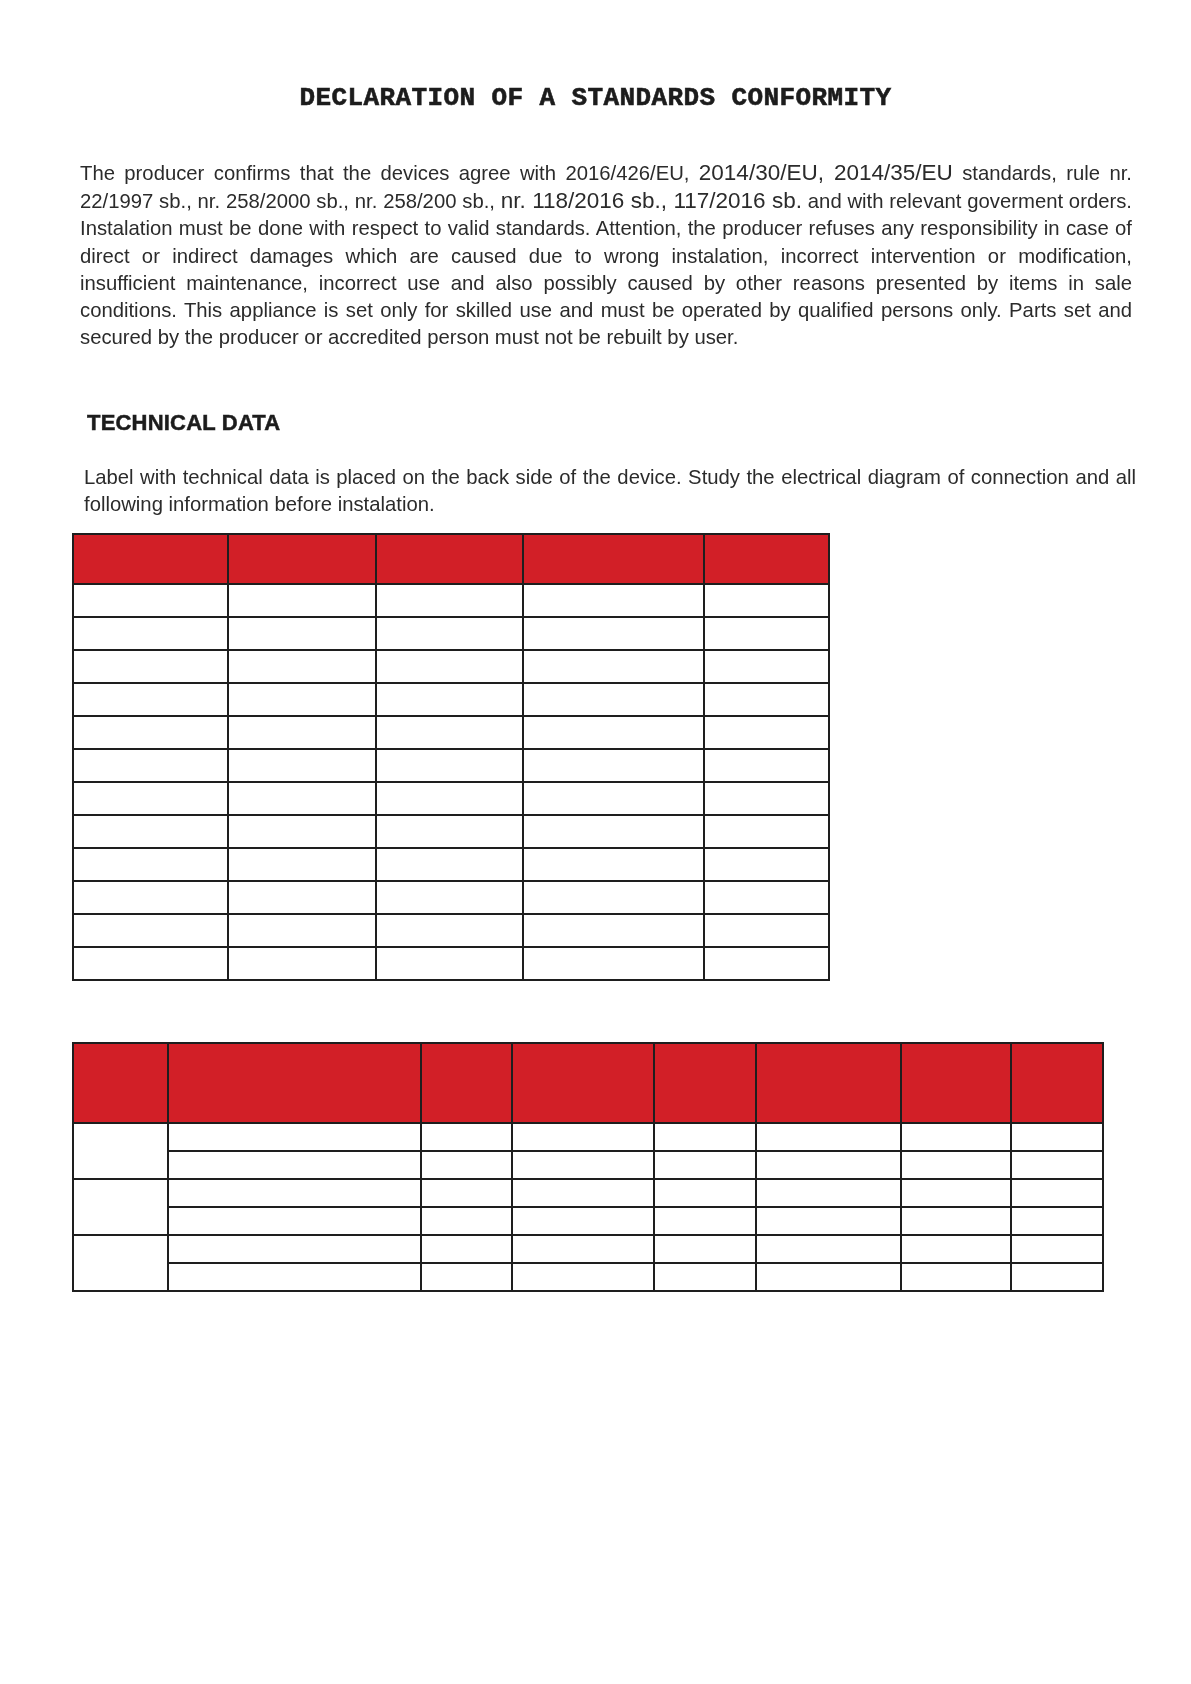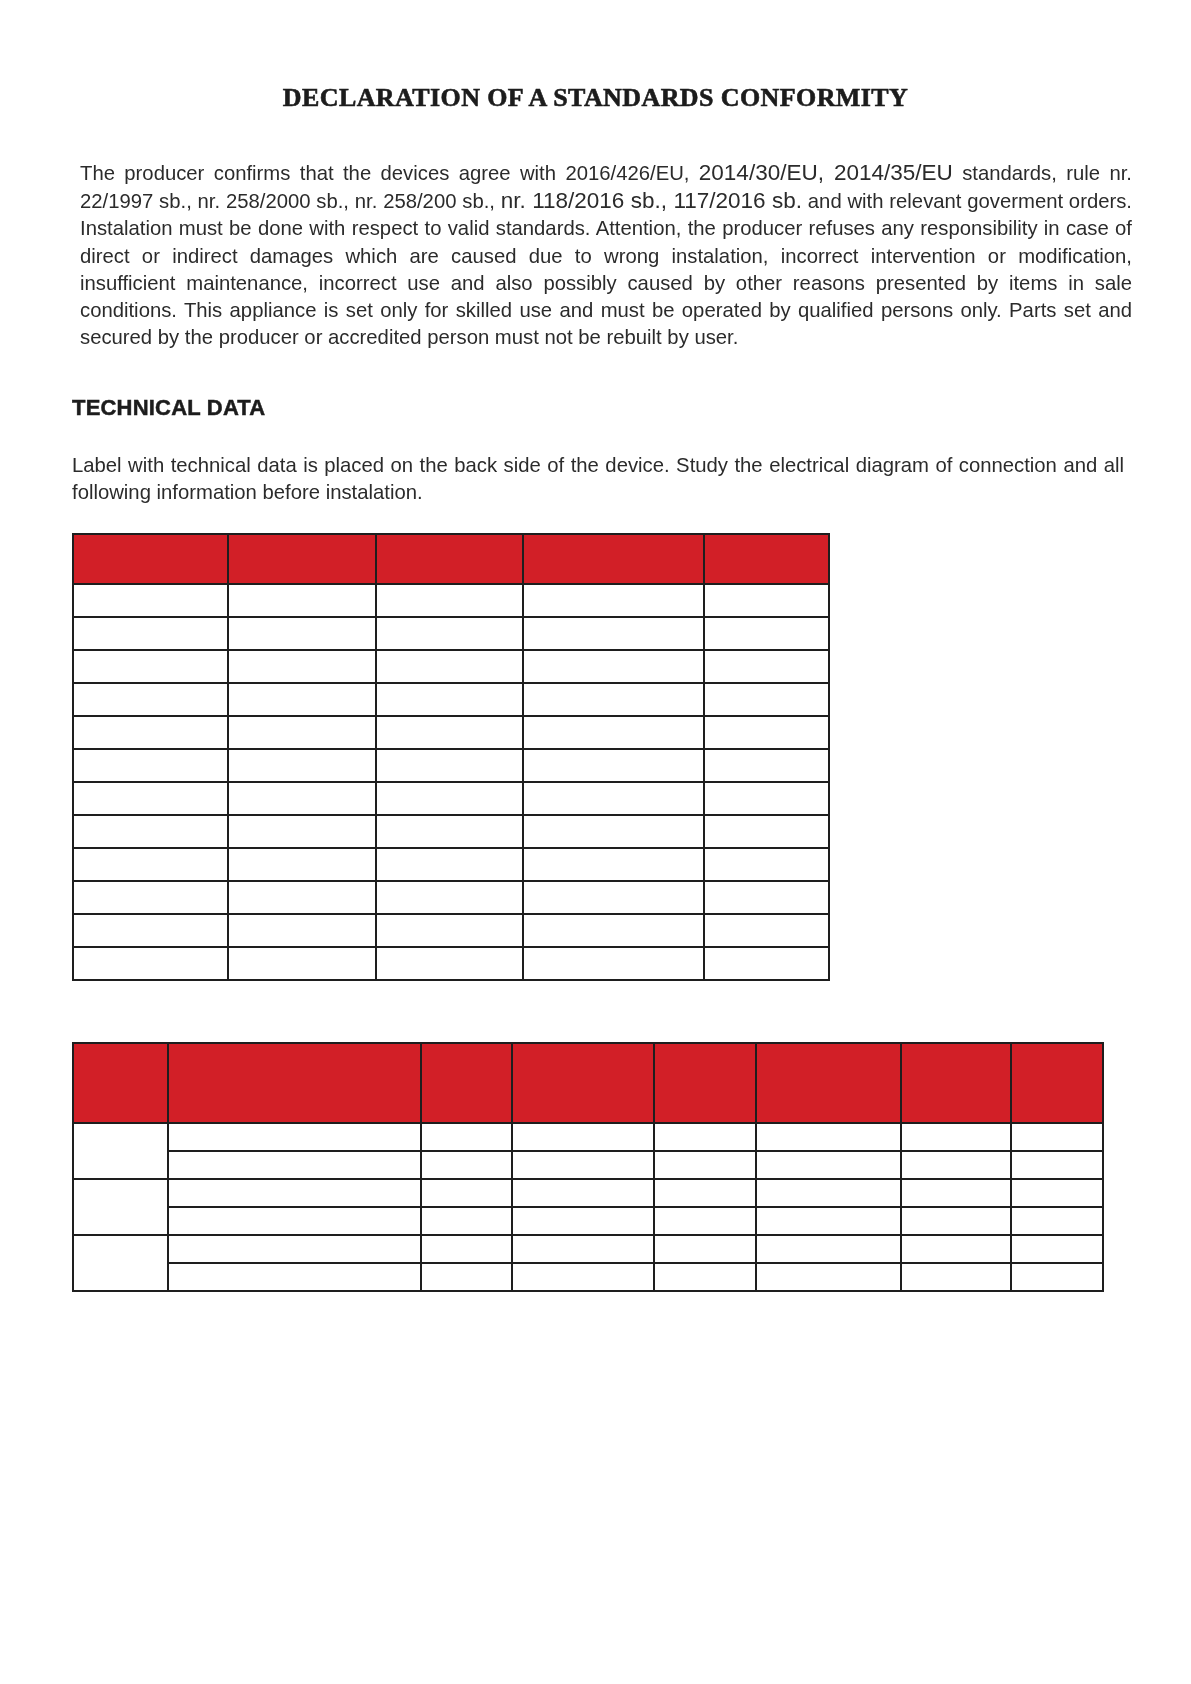--- a/index.html
+++ b/index.html
@@ -14,21 +14,21 @@
       overflow: hidden;
       font-family: "Liberation Sans", sans-serif;
       color: #2a2a2a;
     }
     .title {
       position: absolute;
       left: 0;
       top: 66px;
       width: 1191px;
       text-align: center;
-      font-family: Liberation Serif, serif;
+      font-family: Liberation Mono, monospace;
       font-weight: 900;
       font-size: 26px;
       letter-spacing: 0.4px;
       color: #1c1c1c;
       -webkit-text-stroke: 0.6px #1c1c1c;
     }
     .intro {
       position: absolute;
       left: 72px;
       top: 151px;
@@ -44,32 +44,32 @@
     }
     .section-heading {
       position: absolute;
       left: 72px;
       top: 395px;
       font-weight: 900;
       font-size: 22px;
       letter-spacing: 0.2px;
       color: #1c1c1c;
       -webkit-text-stroke: 0.5px #1c1c1c;
-      margin: 0;
+      margin: 15px;
     }
     .tech-intro {
       position: absolute;
       left: 72px;
       top: 452px;
       width: 1052px;
       font-size: 20.3px;
       line-height: 27.2px;
       text-align: justify;
       color: #2b2b2b;
-      margin: 0;
+      margin: 12px;
     }
     table.grid {
       position: absolute;
       border-collapse: collapse;
       table-layout: fixed;
     }
     table.grid td, table.grid th {
       border: 2.5px solid #1e1e1e;
       padding: 0;
       margin: 0;

